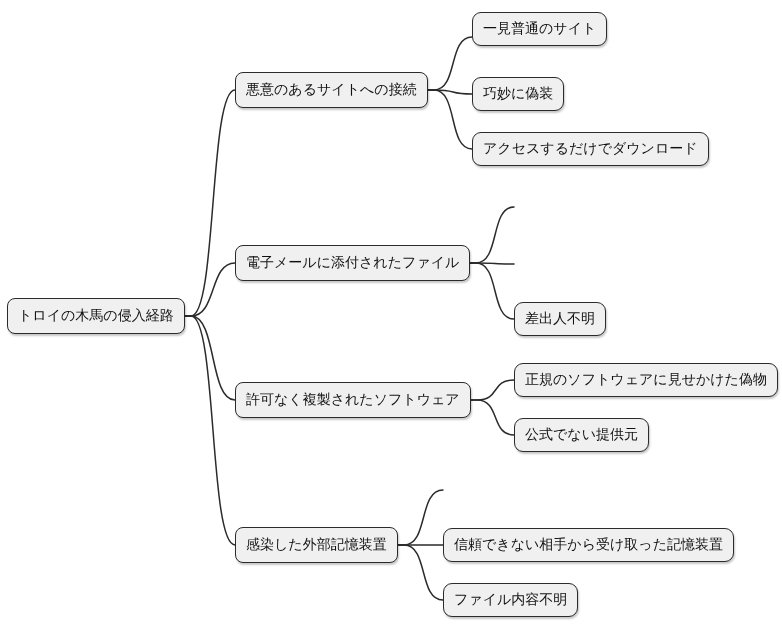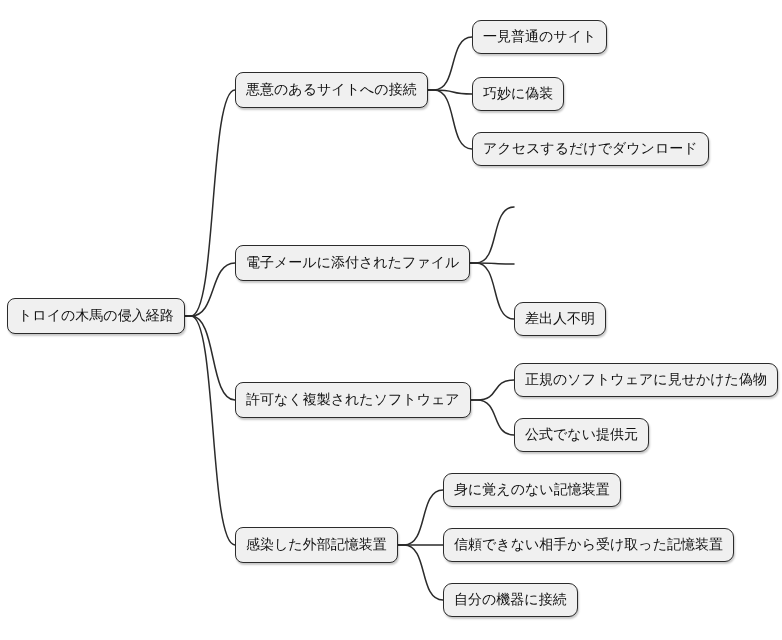--- a/index.html
+++ b/index.html
@@ -65,28 +65,27 @@
       <path d="M 471 400 L 477 400 C 500.65 400, 490.35 435, 514 435"></path>
       <path d="M 185 316 L 191 316 C 217 316, 209 545, 235 545"></path>
       <path d="M 398 545 L 404 545 C 428.75 545, 418.25 490, 443 490"></path>
       <path d="M 398 545 L 404 545 C 428.75 545, 418.25 545, 443 545"></path>
       <path d="M 398 545 L 404 545 C 428.75 545, 418.25 600, 443 600"></path>
     </svg>
 
   <div class="node" id="n-root" style="left:7px; top:298px">トロイの木馬の侵入経路</div>
 
   <div class="node" id="n-b0" style="left:235px; top:72px">悪意のあるサイトへの接続</div>
-  <div class="node leaf" style="left:472px; top:20px">一見普通のサイト</div>
+  <div class="node leaf" style="left:472px; top:12px">一見普通のサイト</div>
   <div class="node leaf" style="left:472px; top:77px">巧妙に偽装</div>
   <div class="node leaf" style="left:472px; top:132px">アクセスするだけでダウンロード</div>
 
   <div class="node" id="n-b1" style="left:235px; top:245px">電子メールに添付されたファイル</div>
   <div class="node leaf" style="left:514px; top:302px">差出人不明</div>
 
   <div class="node" id="n-b2" style="left:235px; top:382px">許可なく複製されたソフトウェア</div>
   <div class="node leaf" style="left:514px; top:363px">正規のソフトウェアに見せかけた偽物</div>
   <div class="node leaf" style="left:514px; top:418px">公式でない提供元</div>
 
   <div class="node" id="n-b3" style="left:235px; top:527px">感染した外部記憶装置</div>
-  <div class="node leaf" style="left:443px; top:473px">身に覚えのない記憶装置</div>
   <div class="node leaf" style="left:443px; top:528px">信頼できない相手から受け取った記憶装置</div>
-  <div class="node leaf" style="left:443px; top:583px">自分の機器に接続</div>
+  <div class="node leaf" style="left:443px; top:583px">ファイル内容不明</div>
 </div>
 
 </body></html>

